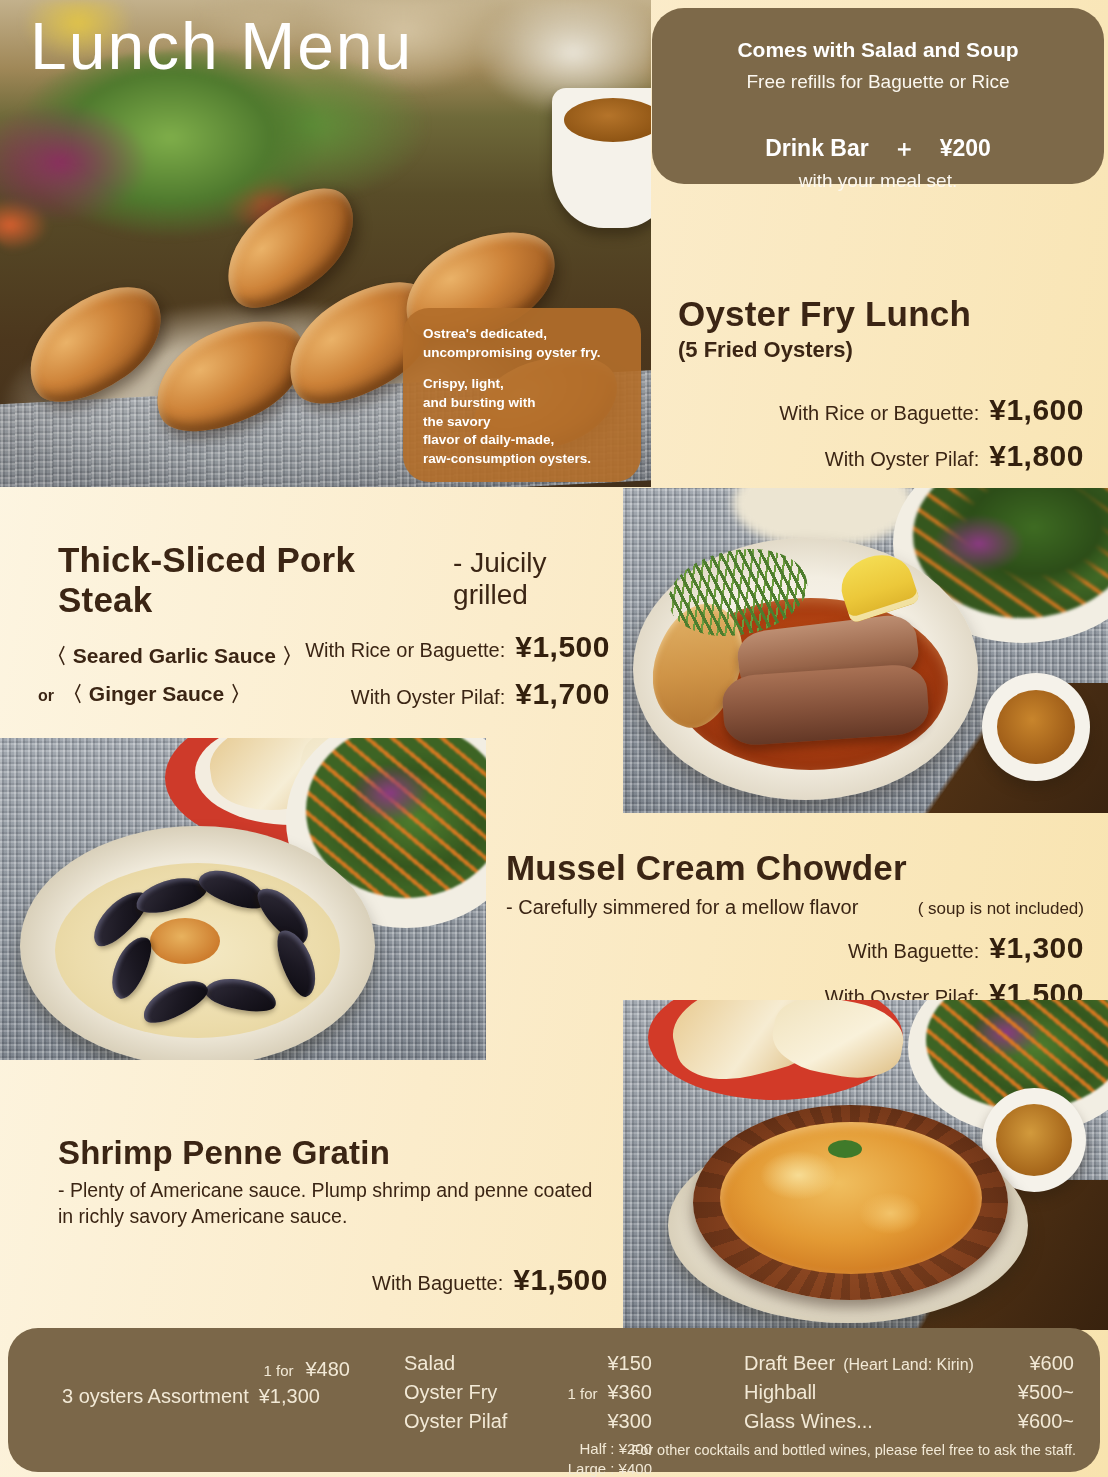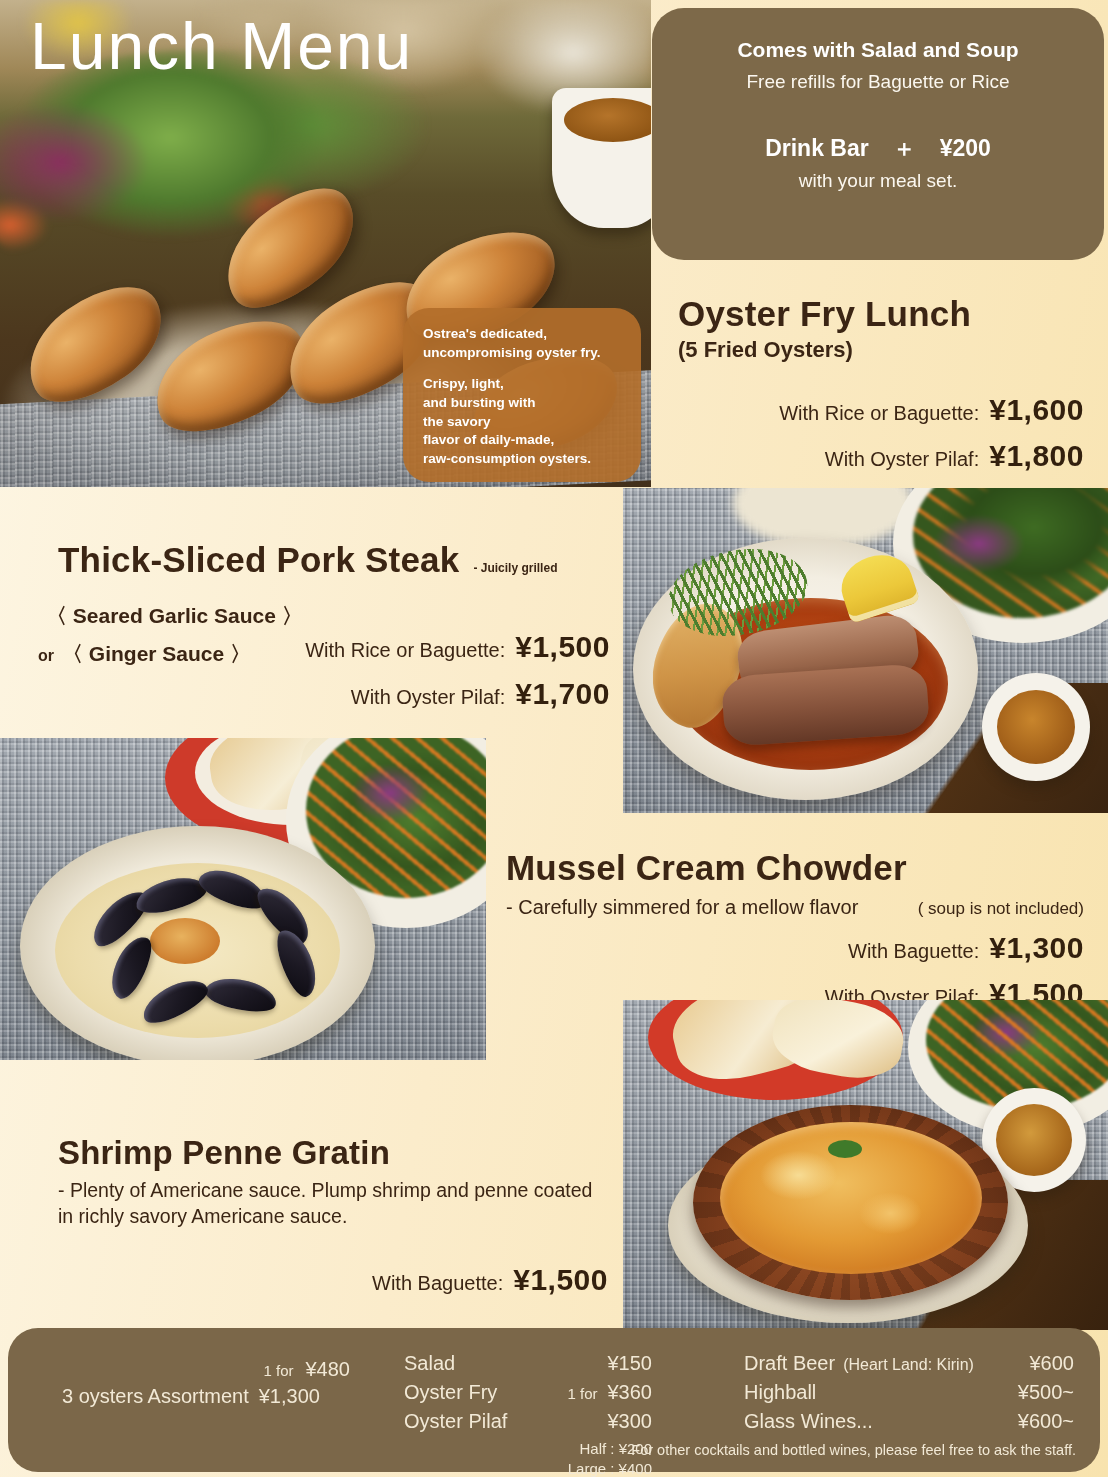--- a/index.html
+++ b/index.html
@@ -114,38 +114,38 @@
                radial-gradient(at 45% 40%, #f0bf60 0%, #e39a34 45%, #cc741e 80%, #b45c14 100%);
     box-shadow:inset 0 4px 10px rgba(255,240,200,.4);}
   .p4-parsley{left:205px;top:140px;width:34px;height:18px;border-radius:50%;background:#3f7a2a;}
   
   #lunch-title{left:30px;top:8px;font-size:66px;font-weight:300;color:#ffffff;letter-spacing:2px;}
   #note-overlay{left:403px;top:308px;width:238px;height:174px;border-radius:26px;
     background:rgba(178,110,42,.92);color:#ffffff;font-weight:bold;font-size:13.5px;line-height:1.38;
     padding:17px 14px 0 20px;box-sizing:border-box;}
   #note-overlay .para{white-space:pre-line;}
   #note-overlay .para + .para{margin-top:13px;}
-  #info-box{left:652px;top:8px;width:452px;height:252px;border-radius:32px;background:#7d6949;color:#ffffff;
+  #info-box{left:652px;top:8px;width:452px;height:176px;border-radius:32px;background:#7d6949;color:#ffffff;
     display:flex;flex-direction:column;align-items:center;padding-top:30px;box-sizing:border-box;}
   .ib-line1{font-size:21px;font-weight:bold;}
   .ib-line2{font-size:19px;margin-top:9px;color:#fbf7ef;}
   .ib-drink{display:flex;align-items:baseline;gap:24px;margin-top:40px;font-size:23px;font-weight:bold;}
   .ib-note{font-size:19px;margin-top:6px;color:#fbf7ef;}
   
   .sec-title{font-size:35px;font-weight:bold;color:#3b2514;letter-spacing:.2px;}
   .price-row{display:flex;justify-content:flex-end;align-items:baseline;gap:10px;}
   .price-label{font-size:20px;color:#3b2514;}
   .price-value{font-size:30px;font-weight:bold;color:#33200e;letter-spacing:.5px;}
   #sec-oyster{left:652px;top:294px;width:432px;}
   #sec-oyster .sec-title{padding-left:26px;}
   #sec-oyster .sub{padding-left:26px;font-size:22px;font-weight:bold;margin-top:3px;}
   #sec-oyster .prices{margin-top:30px;display:flex;flex-direction:column;gap:12px;}
   #sec-pork{left:0;top:540px;width:620px;}
   #sec-pork .title-row{display:flex;align-items:baseline;gap:14px;padding-left:58px;}
-  #sec-pork .tagline{font-size:12px;color:#3b2514;font-weight:bold;}
+  #sec-pork .tagline{font-size:28px;color:#3b2514;}
   #sec-pork .opt1{margin-top:22px;padding-left:46px;font-size:21px;font-weight:bold;}
   #sec-pork .opt2{margin-top:10px;padding-left:38px;display:flex;align-items:baseline;gap:8px;font-size:21px;font-weight:bold;}
   #sec-pork .opt2 .or{font-size:16px;}
   #sec-pork .prices{position:absolute;right:10px;top:90px;display:flex;flex-direction:column;gap:13px;}
   #sec-mussel{left:506px;top:848px;width:578px;}
   #sec-mussel .tagline-row{display:flex;justify-content:space-between;align-items:baseline;margin-top:8px;}
   #sec-mussel .tagline{font-size:20px;}
   #sec-mussel .note{font-size:17px;}
   #sec-mussel .prices{margin-top:12px;display:flex;flex-direction:column;gap:12px;}
   #sec-shrimp{left:58px;top:1134px;width:552px;}

